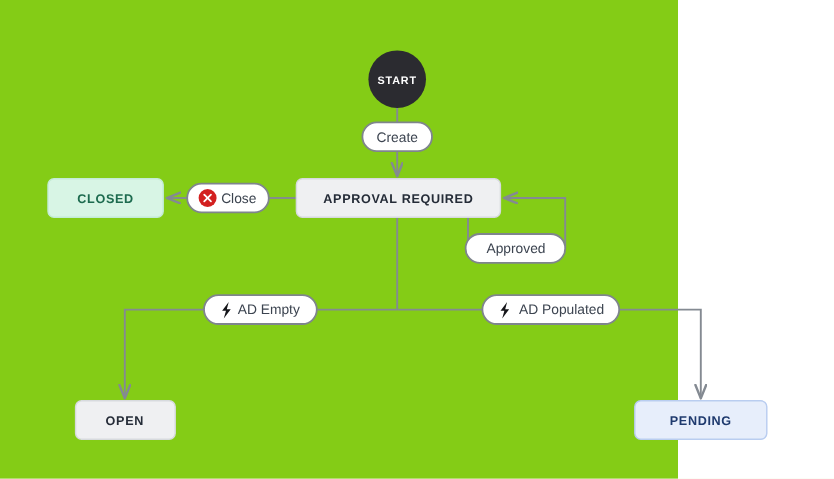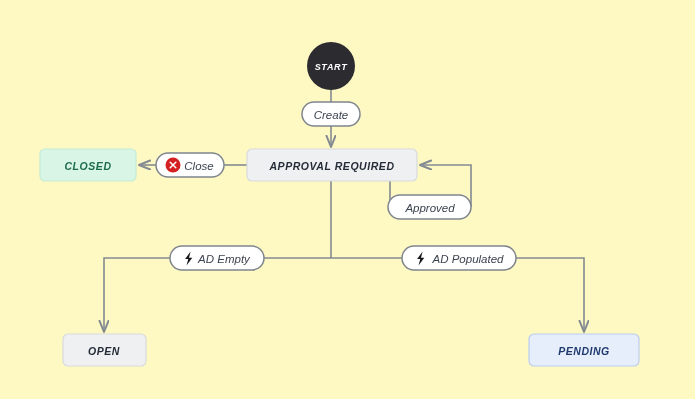--- a/index.html
+++ b/index.html
@@ -8,24 +8,23 @@
     background: #ffffff;
   }
   body {
     width: 695px;
     height: 399px;
     overflow: hidden;
     font-family: "Liberation Sans", sans-serif;
   }
   #diagram-canvas {
     position: relative;
-    width: 695px;
+    width: 565px;
     height: 399px;
-    background: #fef9c3;
-    font-style: italic;
+    background: #84cc16;
   }
   svg.flow {
     position: absolute;
     top: 0;
     left: 0;
     width: 695px;
     height: 399px;
   }
   .edge-line {
     stroke: #848a92;

